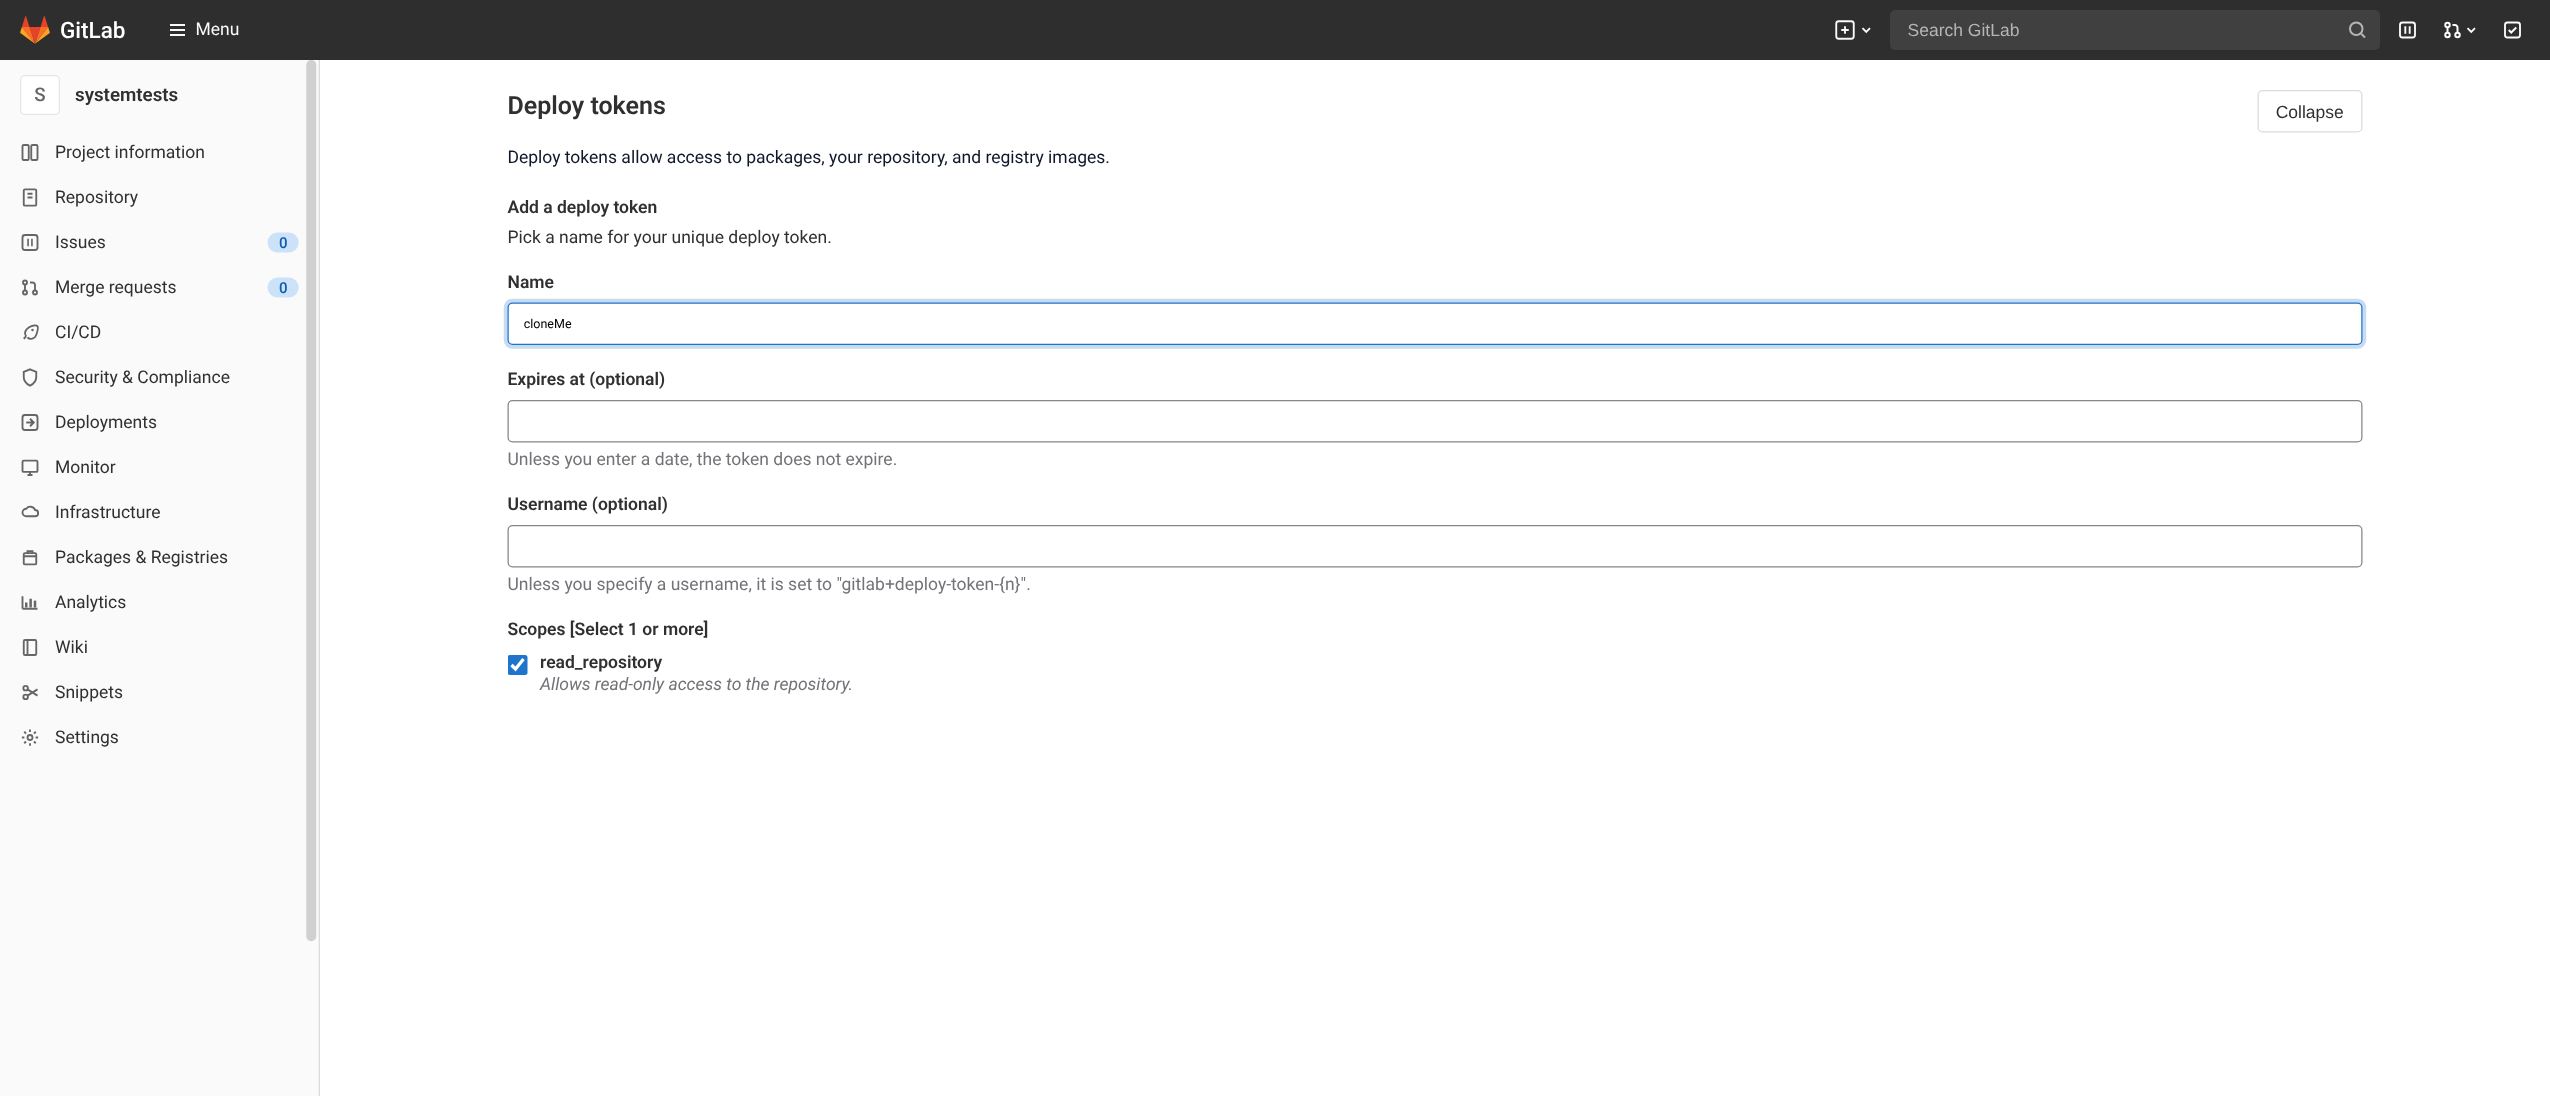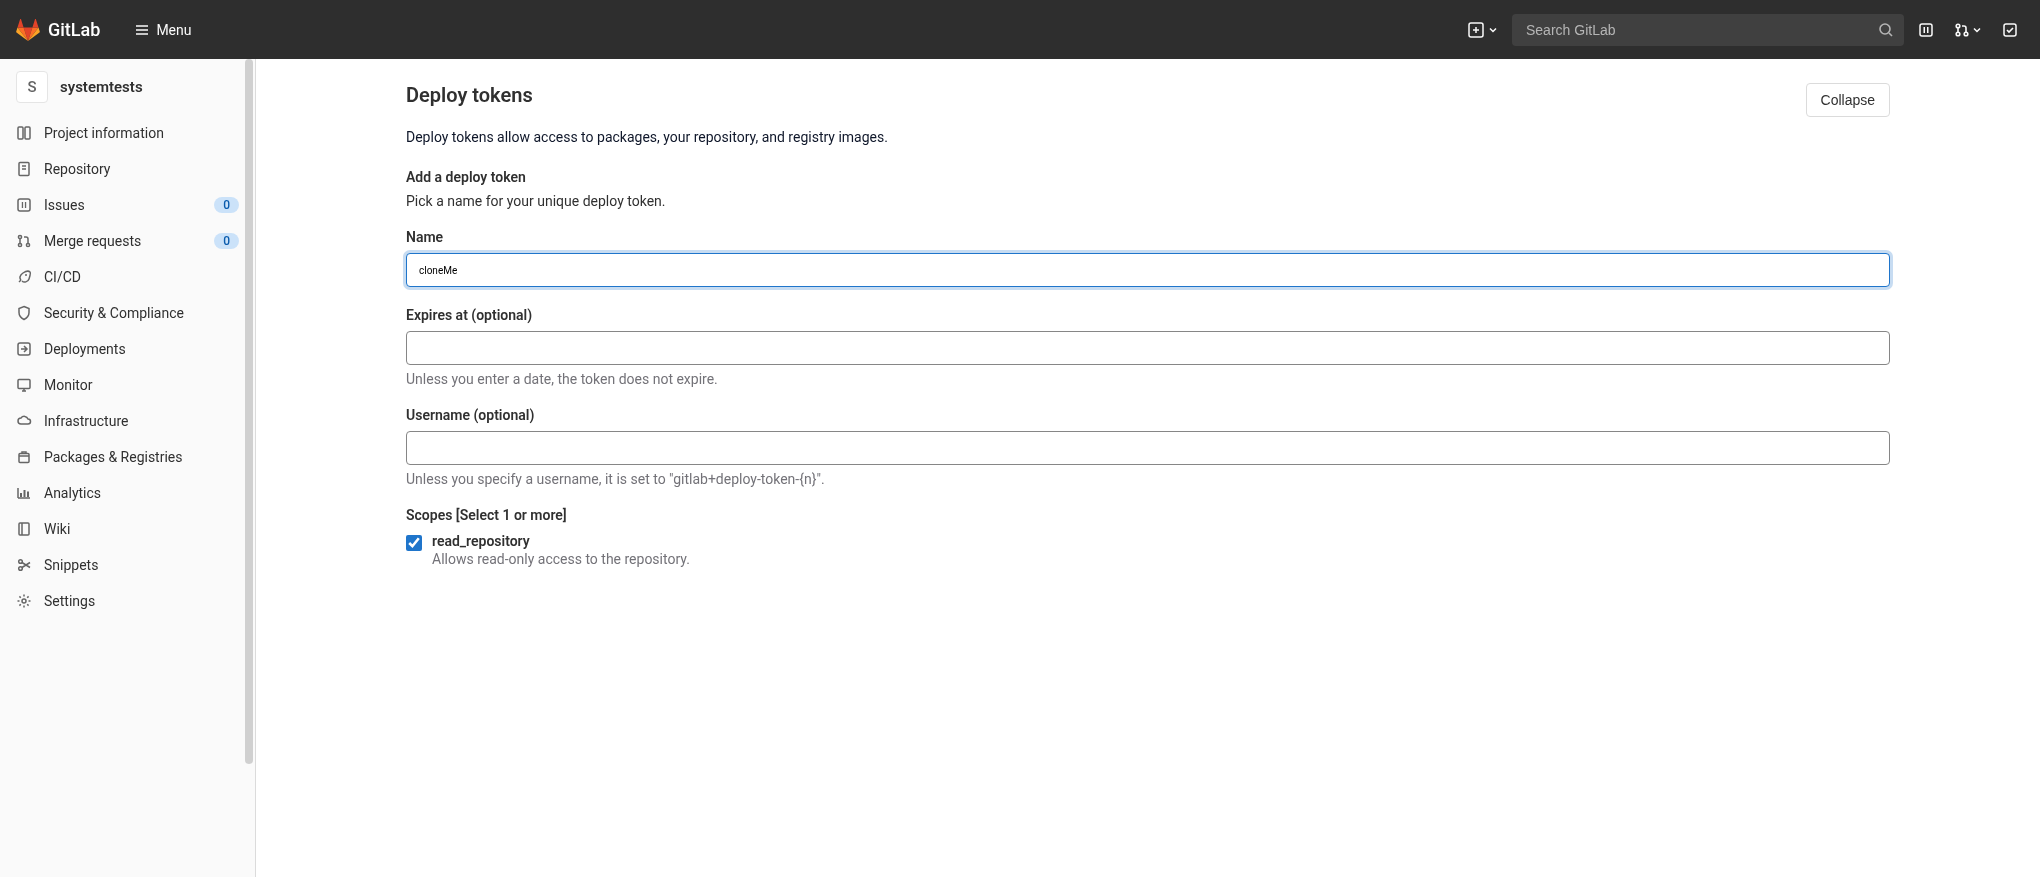--- a/index.html
+++ b/index.html
@@ -4,21 +4,21 @@
 <style>
 * { margin: 0; padding: 0; box-sizing: border-box; }
 body {
   font-family: -apple-system, BlinkMacSystemFont, "Segoe UI", Roboto, "Helvetica Neue", Arial, sans-serif;
   background: #fff;
   color: #303030;
   font-size: 14px;
 }
 .topbar {
   background: #2e2e2e;
-  height: 59px;
+  height: 48px;
   display: flex;
   align-items: center;
   padding: 0 16px;
   gap: 8px;
 }
 .logo-section { display: flex; align-items: center; gap: 8px; color: #fff; font-size: 18px; font-weight: 500; }
 .logo-icon { width: 24px; height: 24px; }
 .menu-button { display: flex; align-items: center; gap: 6px; color: #fafafa; padding: 6px 10px; border-radius: 4px; cursor: pointer; margin-left: 16px; }
 .spacer { flex: 1; }
 .topbar-right { display: flex; align-items: center; gap: 8px; }
@@ -143,21 +143,21 @@
   border-color: #1f75cb;
   box-shadow: 0 0 0 3px rgba(31,117,203,0.25);
   outline: none;
 }
 .form-group { margin-bottom: 20px; }
 .form-help { color: #737278; font-size: 14px; margin-top: 6px; }
 .scope-row { display: flex; align-items: flex-start; gap: 10px; margin-top: 10px; }
 .scope-checkbox { width: 16px; height: 16px; margin-top: 2px; accent-color: #1f75cb; }
 .scope-content { flex: 1; }
 .scope-name { font-weight: 600; font-size: 14px; }
-.scope-desc { color: #737278; font-size: 14px; margin-top: 2px; }
+.scope-desc { color: #737278; font-size: 14px; margin-top: 2px; font-style: italic; }
 svg { display: block; }
 </style>
 </head>
 <body>
 
 <div class="topbar">
   <div class="logo-section">
     <span class="logo-icon">
       <svg viewBox="0 0 24 24" width="24" height="24">
           <path fill="#e24329" d="M12 23l4.4-13.5H7.6z"></path>

